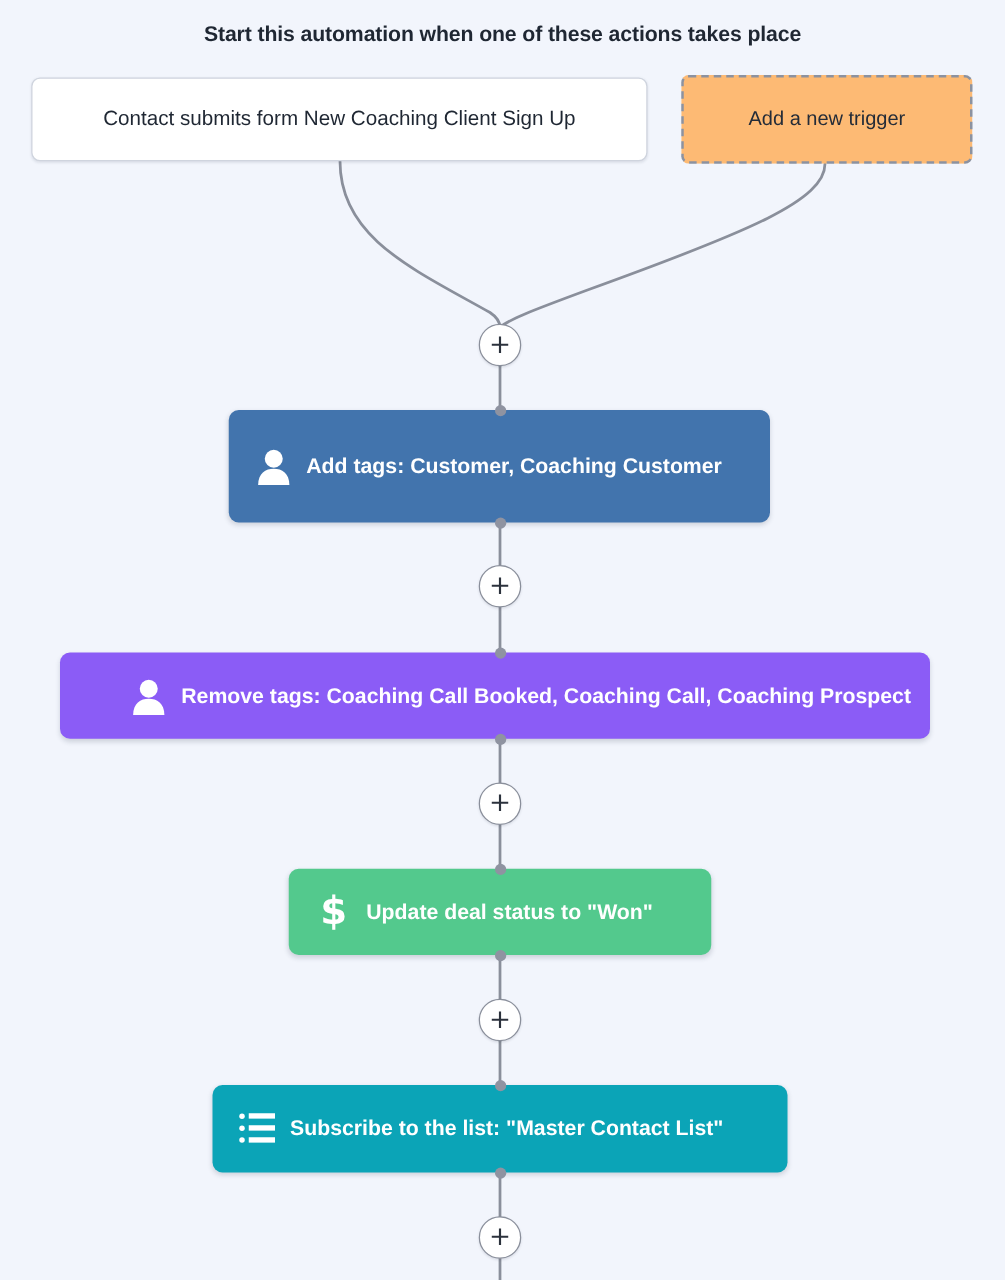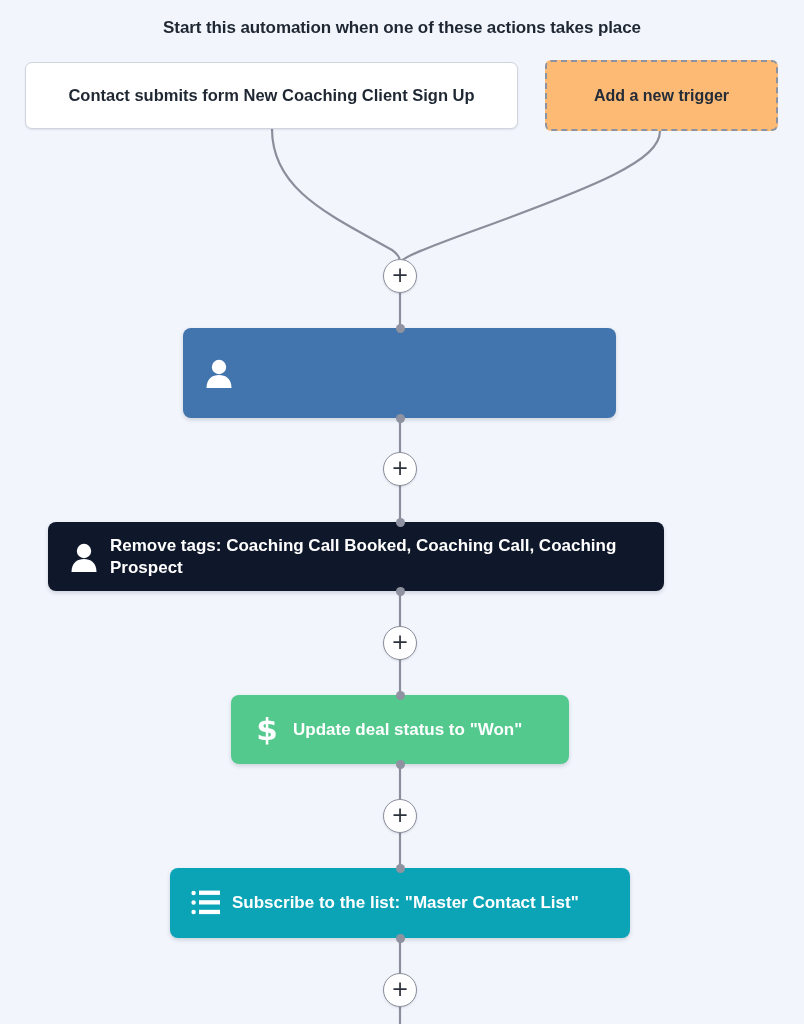--- a/index.html
+++ b/index.html
@@ -47,21 +47,21 @@
     border: 1px solid #cfd4de;
     border-radius: 7px;
     box-shadow: 0 1px 2px rgba(40,50,70,0.10);
     display: flex;
     align-items: center;
     justify-content: center;
     box-sizing: border-box;
   }
   .trigger-card .label {
     font-size: 16.5px;
-    font-weight: bold;
+    font-weight: normal;
     color: #1f2733;
     text-align: center;
     padding: 0 12px;
     line-height: 1.25;
   }
   #trigger-existing {
     left: 25px;
     top: 62px;
     width: 493px;
     height: 67px;
@@ -108,23 +108,24 @@
   #node-add-tags {
     left: 183px;
     top: 328px;
     width: 433px;
     height: 90px;
     background: #4274ad;
   }
   #node-remove-tags {
     left: 48px;
     top: 522px;
-    width: 616px;
+    width: 696px;
     height: 69px;
-    background: #0f172a;
+    background: #8b5cf6;
+    padding-left: 35px;
   }
   #node-deal {
     left: 231px;
     top: 695px;
     width: 338px;
     height: 69px;
     background: #53c98d;
   }
   #node-subscribe {
     left: 170px;
@@ -219,20 +220,21 @@
     <div class="label">Add a new trigger</div>
   </div>
 
   <div class="action-node" id="node-add-tags">
     <span class="node-icon">
       <svg width="30" height="32" viewBox="0 0 30 32" aria-hidden="true">
         <circle cx="15" cy="10" r="7.2" fill="#ffffff"></circle>
         <path d="M2.5 31 C2.5 21.5 8.5 18 15 18 C21.5 18 27.5 21.5 27.5 31 Z" fill="#ffffff"></path>
       </svg>
     </span>
+    <span class="node-label">Add tags: Customer, Coaching Customer</span>
   </div>
 
   <div class="action-node" id="node-remove-tags">
     <span class="node-icon">
       <svg width="30" height="32" viewBox="0 0 30 32" aria-hidden="true">
         <circle cx="15" cy="10" r="7.2" fill="#ffffff"></circle>
         <path d="M2.5 31 C2.5 21.5 8.5 18 15 18 C21.5 18 27.5 21.5 27.5 31 Z" fill="#ffffff"></path>
       </svg>
     </span>
     <span class="node-label">Remove tags: Coaching Call Booked, Coaching Call, Coaching Prospect</span>

